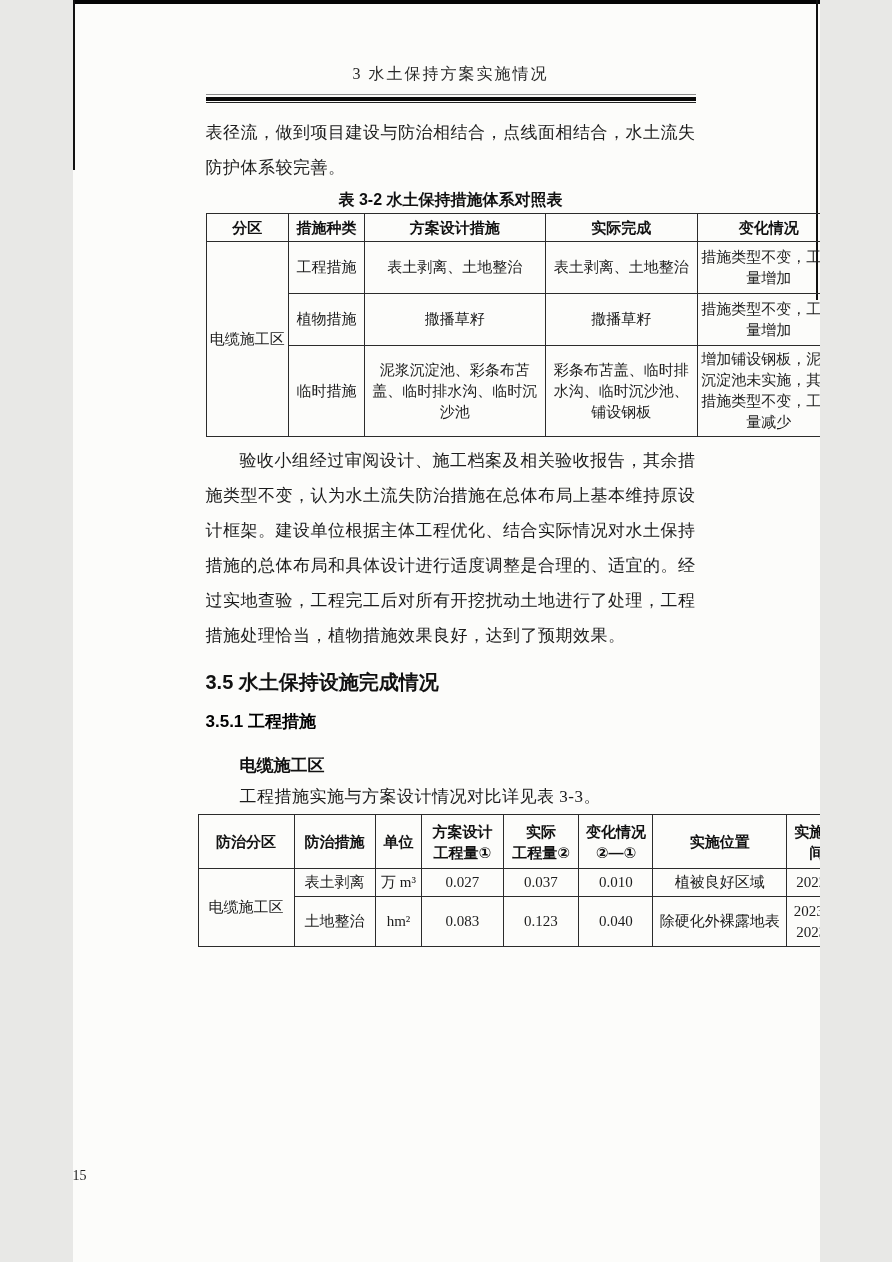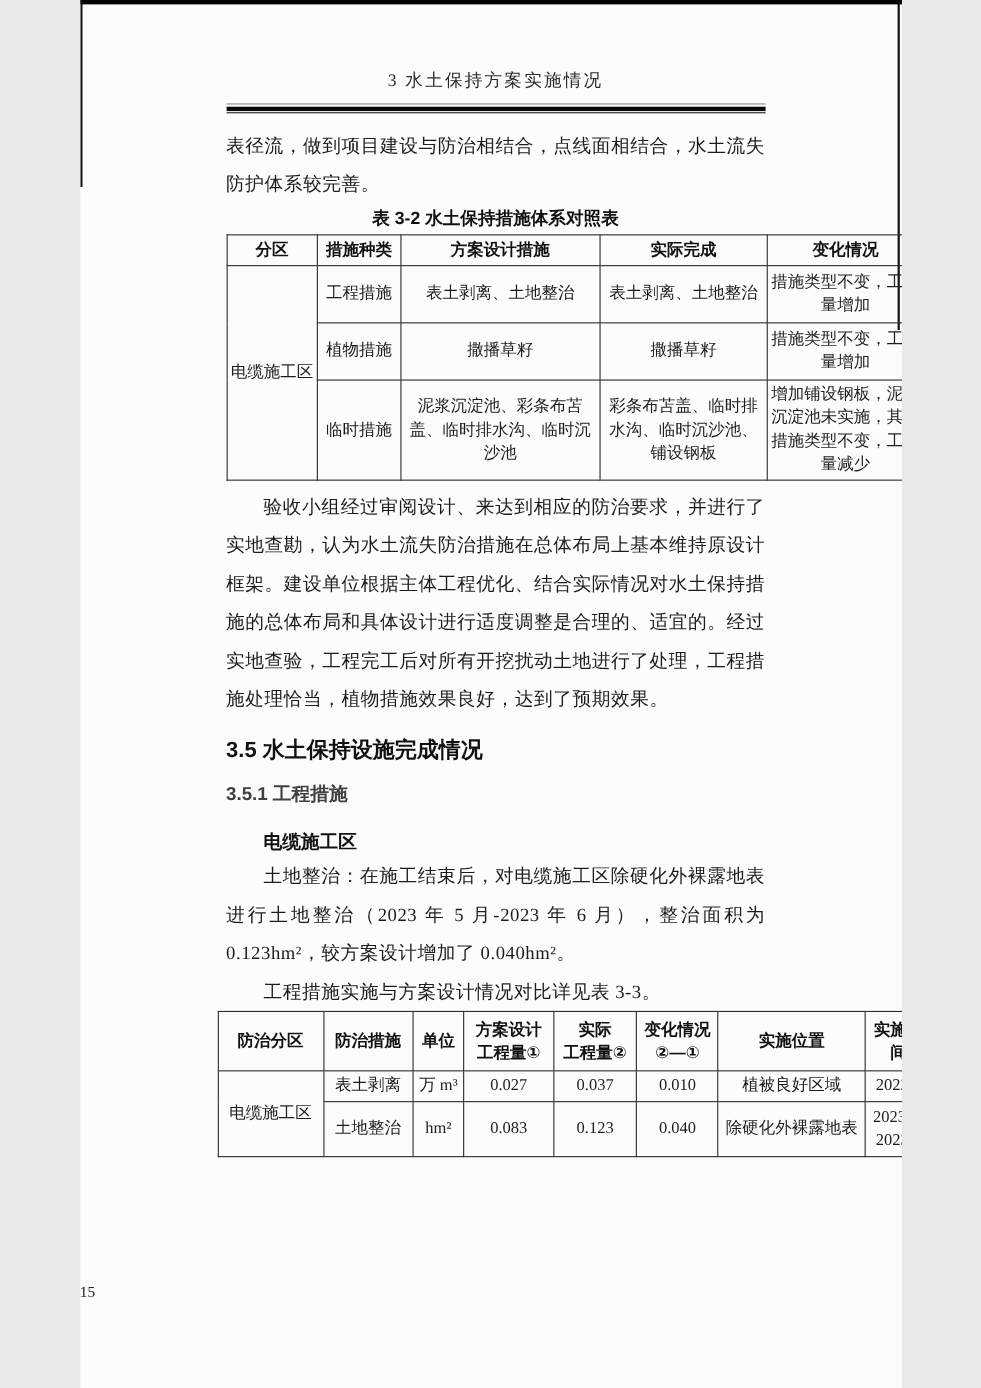--- a/index.html
+++ b/index.html
@@ -52,21 +52,21 @@
     font-size:20px;
     line-height:30px;
     color:#111;
   }
   .h351{
     margin:12px 0 18px 0;
     font-family:"Liberation Sans","DejaVu Sans",sans-serif;
     font-weight:bold;
     font-size:17px;
     line-height:26px;
-    color:#404040;
+    color:#000000;
   }
   .h-area{
     margin:9px 0 0 0;
     padding-left:2em;
     font-family:"Liberation Sans","DejaVu Sans",sans-serif;
     font-weight:bold;
     font-size:17px;
     line-height:26px;
     color:#111;
   }
@@ -178,27 +178,26 @@
       </tr>
       <tr class="r3">
         <td>临时措施</td>
         <td>泥浆沉淀池、彩条布苫盖、临时排水沟、临时沉沙池</td>
         <td>彩条布苫盖、临时排水沟、临时沉沙池、铺设钢板</td>
         <td>增加铺设钢板，泥浆沉淀池未实施，其余措施类型不变，工程量减少</td>
       </tr>
     </tbody>
       </table>
 
-    <p class="para indent" style="margin-top:6px;">验收小组经过审阅设计、来达到相应的防治要求，并进行了实地查勘，认为水土流失防治措施在总体布局上基本维持原设计框架。建设单位根据主体工程优化、结合实际情况对水土保持措施的总体布局和具体设计进行适度调整是合理的、适宜的。经过实地查验，工程完工后对所有开挖扰动土地进行了处理，工程措施处理恰当，植物措施效果良好，达到了预期效果。</p>
+    <p class="para indent" style="margin-top:6px;">验收小组经过审阅设计、施工档案及相关验收报告，其余措施类型不变，认为水土流失防治措施在总体布局上基本维持原设计框架。建设单位根据主体工程优化、结合实际情况对水土保持措施的总体布局和具体设计进行适度调整是合理的、适宜的。经过实地查验，工程完工后对所有开挖扰动土地进行了处理，工程措施处理恰当，植物措施效果良好，达到了预期效果。</p>
 
     <h2 class="h35">3.5 水土保持设施完成情况</h2>
     <h3 class="h351">3.5.1 工程措施</h3>
     <div class="h-area">电缆施工区</div>
 
-    <p class="para indent">土地整治：在施工结束后，对电缆施工区除硬化外裸露地表进行土地整治（2023 年 5 月-2023 年 6 月），整治面积为 0.123hm²，较方案设计增加了 0.040hm²。</p>
     <p class="para indent">工程措施实施与方案设计情况对比详见表 3-3。</p>
 
 
     <table class="t3">
       <tbody>
           <tr class="hrow">
         <th>防治分区</th>
         <th>防治措施</th>
         <th>单位</th>
         <th>方案设计

